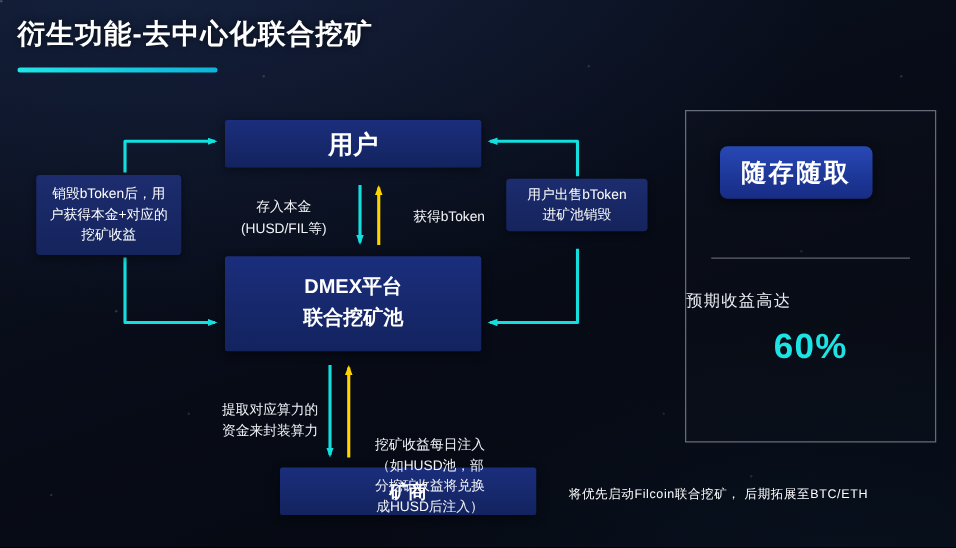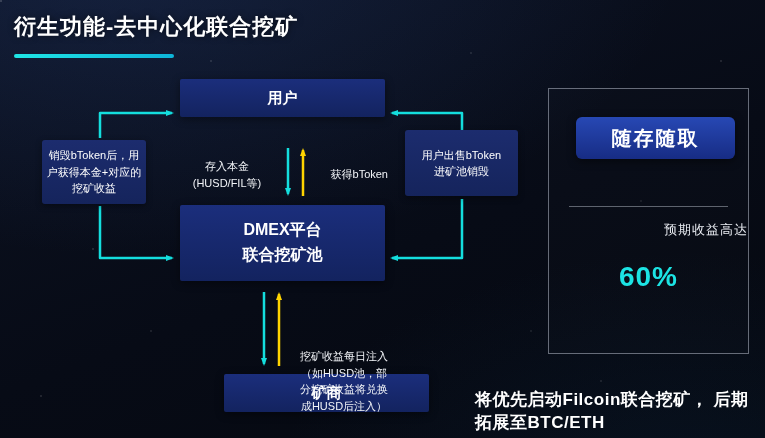--- a/index.html
+++ b/index.html
@@ -40,75 +40,75 @@
     border-radius:2px;
   }
   .flow-box{
     position:absolute;left:180px;width:205px;
     background:linear-gradient(180deg,#1b2e7c,#13235f);
     display:flex;align-items:center;justify-content:center;
     color:#fff;font-weight:bold;text-align:center;
     border-radius:2px;
     box-shadow:0 2px 8px rgba(0,0,0,0.45);
   }
-  .box-user{top:79px;height:38px;font-size:15px;}
+  .box-user{top:96px;height:38px;font-size:20px;}
   .box-dmex{top:205px;height:76px;font-size:16px;line-height:1.55;white-space:pre-line;}
   .box-miner{top:374px;height:38px;font-size:15px;margin-left:44px;}
   .note-box{
     position:absolute;
     background:linear-gradient(180deg,#1c2c6e,#15245c);
     color:#fff;font-size:11px;line-height:1.5;
     display:flex;align-items:center;justify-content:center;text-align:center;
     white-space:pre-line;border-radius:3px;
     box-shadow:0 2px 6px rgba(0,0,0,0.4);
   }
-  .note-left{left:42px;top:140px;width:104px;height:64px;}
-  .note-right{left:405px;top:130px;width:113px;height:66px;}
+  .note-left{left:29px;top:140px;width:116px;height:64px;}
+  .note-right{left:405px;top:143px;width:113px;height:42px;}
   .flow-label{
     position:absolute;color:#f2f4f8;font-size:11px;line-height:1.5;
     white-space:pre-line;text-align:center;
   }
   .label-deposit{left:172px;top:158px;width:110px;}
   .label-get-btoken{left:308px;top:166px;width:80px;text-align:right;}
   .label-extract{left:172px;top:320px;width:88px;}
   .label-income{left:294px;top:316px;width:100px;margin-top:32px;}
   .arrows-layer{position:absolute;left:0;top:0;pointer-events:none;}
   .side-panel{
     position:absolute;left:548px;top:88px;width:199px;height:264px;
     border:1px solid rgba(195,202,215,0.5);
     background:rgba(255,255,255,0.01);
   }
   .side-badge{
-    position:absolute;left:27px;top:28px;width:159px;height:42px;
+    position:absolute;left:27px;top:28px;width:122px;height:42px;
     background:linear-gradient(180deg,#2748b4,#172c84);
     border-radius:6px;
     display:flex;align-items:center;justify-content:center;
     font-size:20px;font-weight:bold;color:#ffffff;letter-spacing:2px;
     box-shadow:0 2px 8px rgba(0,0,0,0.5);
   }
   .side-divider{
     position:absolute;left:20px;top:117px;width:159px;height:1px;
     background:rgba(200,206,218,0.45);
   }
   .side-expected{
-    position:absolute;left:0;top:132px;width:100%;
-    text-align:right;font-size:13px;color:#e9ecf2;letter-spacing:1px;
+    position:absolute;left:0;top:143px;width:100%;
+    text-align:left;font-size:13px;color:#e9ecf2;letter-spacing:1px;
   }
   .side-rate{
     position:absolute;left:0;top:172px;width:100%;
     text-align:center;font-size:28px;font-weight:bold;color:#1ce4e4;
     letter-spacing:1px;
   }
   .side-above{
     position:absolute;left:0;top:222px;width:100%;
     text-align:center;font-size:13px;color:#e9ecf2;letter-spacing:1px;
   }
   .footer-note{
     position:absolute;left:455px;top:388px;
-    font-size:17px;font-weight:bold;color:#ffffff;letter-spacing:0.5px;margin-left:20px;
+    font-size:10px;font-weight:normal;color:#ffffff;letter-spacing:0.5px;
   }
 </style>
 </head>
 <body>
 
 <div class="slide">
   <div class="stars"></div>
 
   <div class="title">衍生功能-去中心化联合挖矿</div>
   <div class="title-underline"></div>
@@ -147,20 +147,22 @@
 
   <div class="note-box note-left">销毁bToken后，用
 户获得本金+对应的
 挖矿收益</div>
   <div class="note-box note-right">用户出售bToken
 进矿池销毁</div>
 
   <div class="flow-label label-deposit">存入本金
 (HUSD/FIL等)</div>
   <div class="flow-label label-get-btoken">获得bToken</div>
+  <div class="flow-label label-extract">提取对应算力的
+资金来封装算力</div>
   <div class="flow-label label-income">挖矿收益每日注入
 （如HUSD池，部
 分挖矿收益将兑换
 成HUSD后注入）</div>
 
   <div class="side-panel">
     <div class="side-badge">随存随取</div>
     <div class="side-divider"></div>
     <div class="side-expected">预期收益高达</div>
     <div class="side-rate">60%</div>

